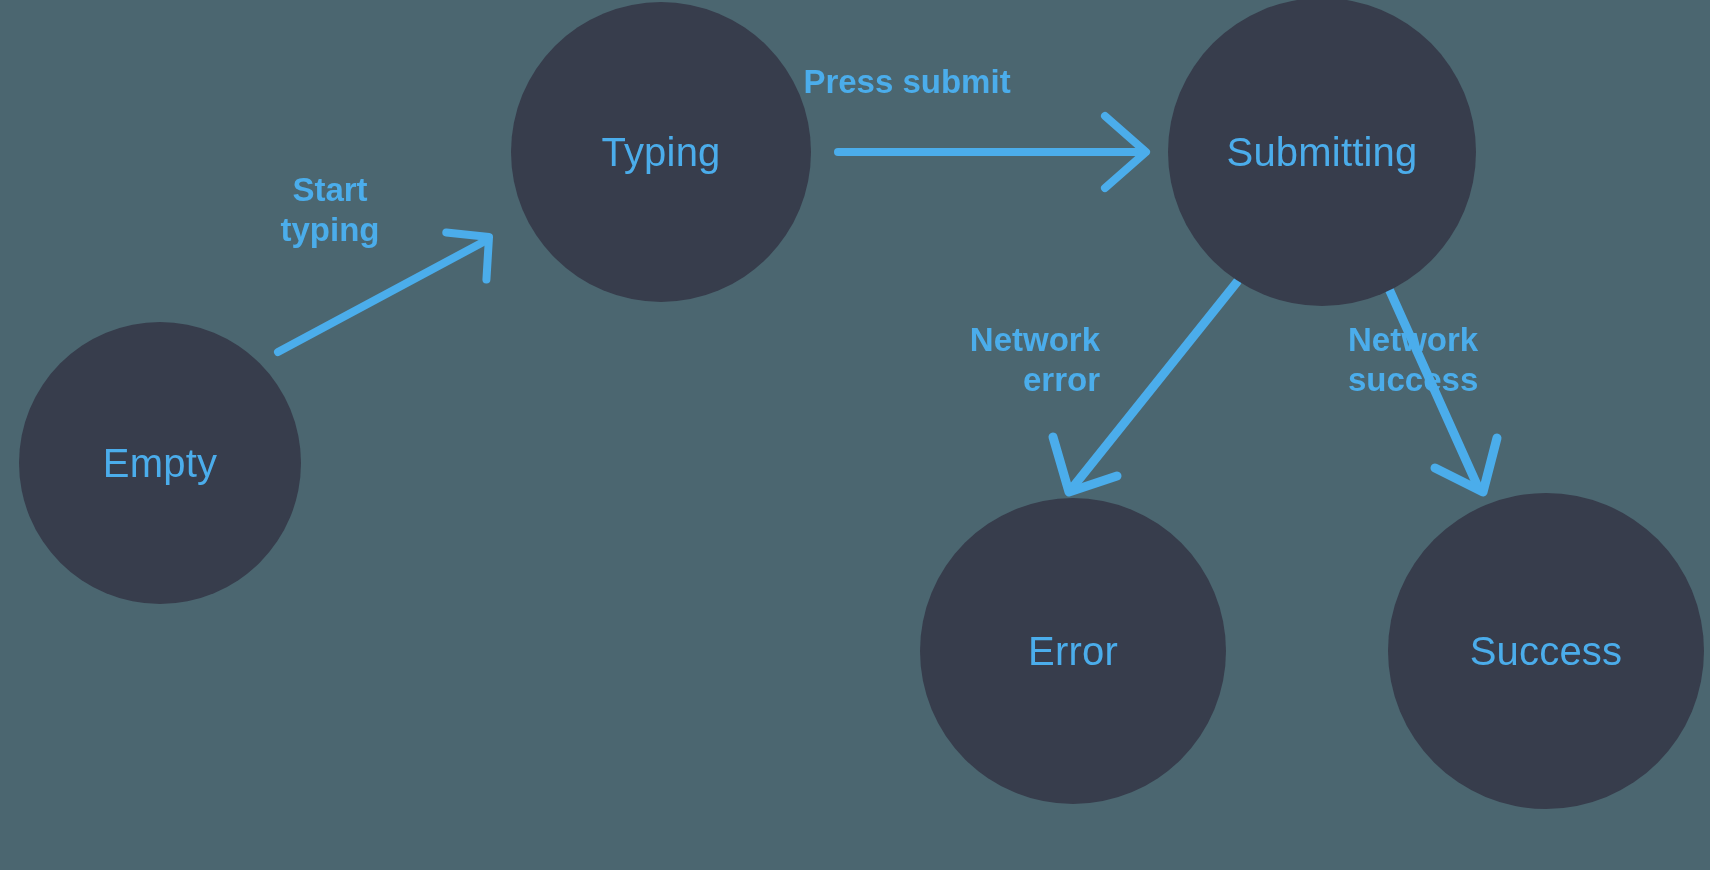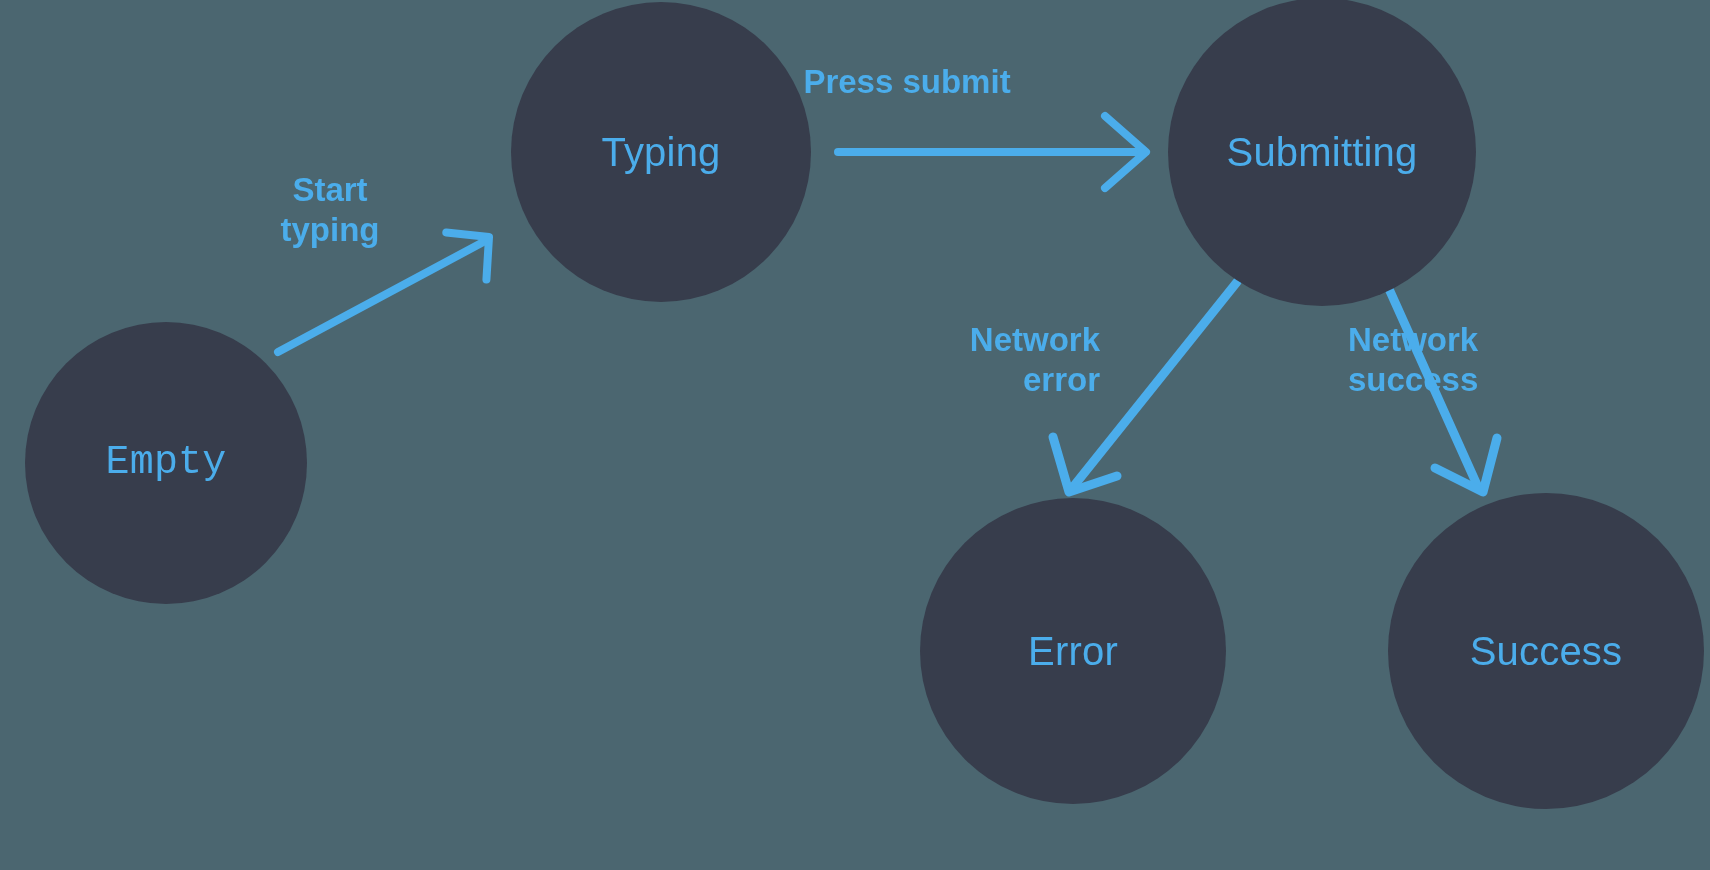--- a/index.html
+++ b/index.html
@@ -79,21 +79,21 @@
       <line x1="1237" y1="282" x2="1073" y2="487" stroke="#4badeb" stroke-width="9" stroke-linecap="round"></line>
       <polyline points="1053,437 1069,492 1117,476" fill="none" stroke="#4badeb" stroke-width="9" stroke-linecap="round" stroke-linejoin="round"></polyline>
     </g>
 
     <g>
       <line x1="1385" y1="280" x2="1478" y2="487" stroke="#4badeb" stroke-width="9" stroke-linecap="round"></line>
       <polyline points="1435,468 1483,492 1497,438" fill="none" stroke="#4badeb" stroke-width="9" stroke-linecap="round" stroke-linejoin="round"></polyline>
     </g>
   </svg>
 
-  <div class="node" style="left:25px; top:322px; width:282px; height:282px;font-family:Liberation Mono, monospace;">
+  <div class="node" style="left:19px; top:322px; width:282px; height:282px;">
     <span class="node-label">Empty</span>
   </div>
 
   <div class="node" style="left:511px; top:2px; width:300px; height:300px;">
     <span class="node-label">Typing</span>
   </div>
 
   <div class="node" style="left:1168px; top:-2px; width:308px; height:308px;">
     <span class="node-label">Submitting</span>
   </div>

